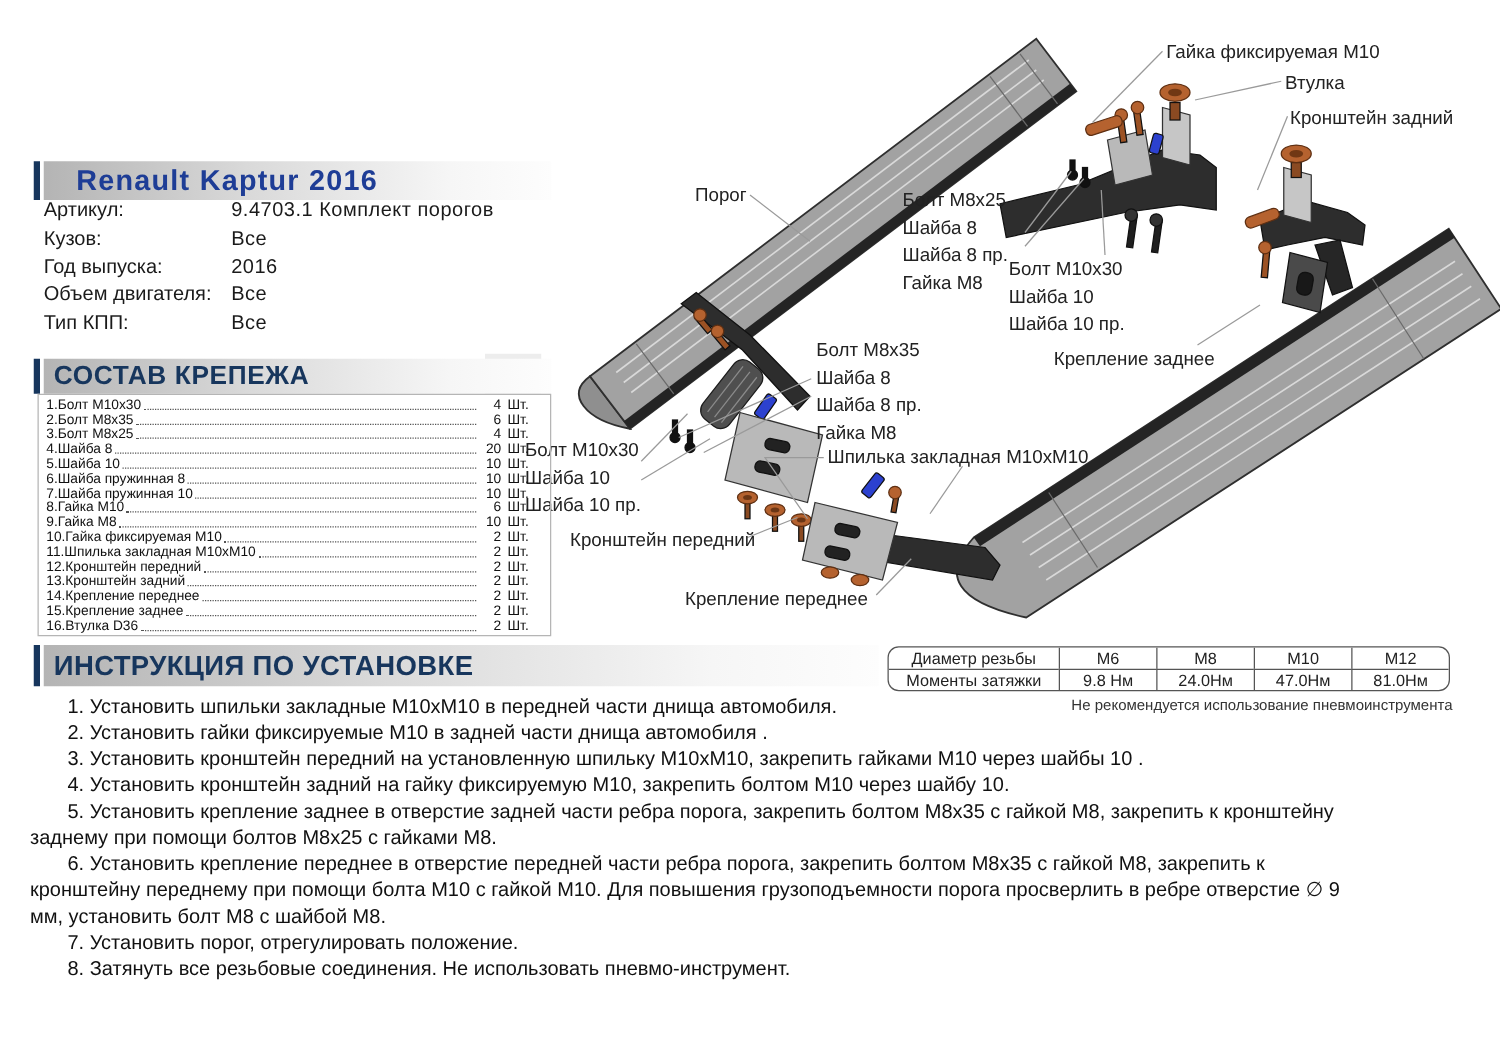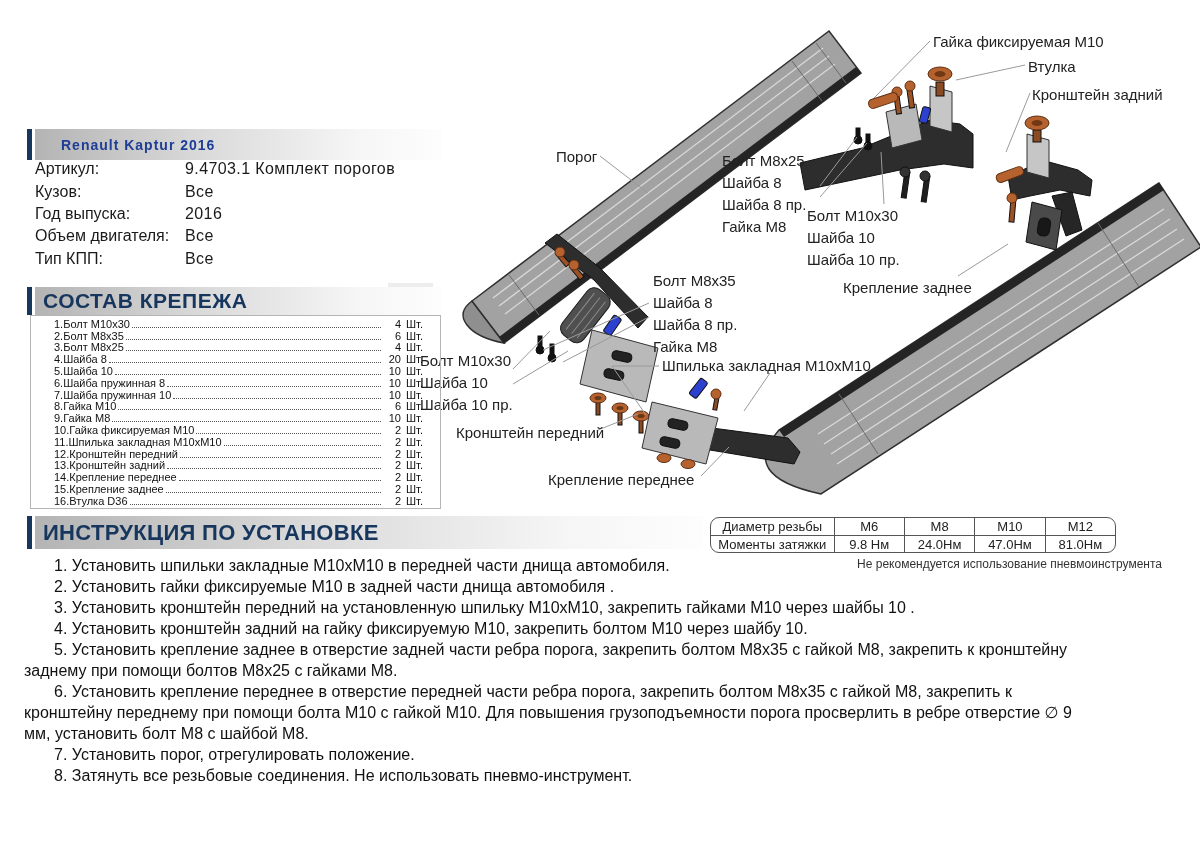--- a/index.html
+++ b/index.html
@@ -5,43 +5,43 @@
   html,body{margin:0;padding:0;background:#fff;}
   .page{position:relative;width:1200px;height:848px;overflow:hidden;background:#fff;
         font-family:"Liberation Sans",sans-serif;color:#1a1a1a;}
 
   
   .section-bar{position:absolute;display:flex;}
   .section-bar .accent{width:5px;background:#17365d;margin-right:3px;}
   .section-bar .bar-bg{flex:1;background:linear-gradient(90deg,#b4b4b4 0%,#d9d9d9 40%,#f6f6f6 80%,#fdfdfd 100%);
         display:flex;align-items:center;}
   #title-bar{left:27px;top:129px;width:414px;height:31px;}
-  #title-bar .bar-text{font-size:14px;font-weight:bold;color:#1e3d96;letter-spacing:1px;padding-left:26px;}
+  #title-bar .bar-text{font-size:23px;font-weight:bold;color:#1e3d96;letter-spacing:1px;padding-left:26px;}
   #hw-bar{left:27px;top:287px;width:414px;height:28px;}
   #hw-bar .bar-text{font-size:21px;font-weight:bold;color:#17365d;letter-spacing:.5px;padding-left:8px;}
   #instr-bar{left:27px;top:516px;width:676px;height:33px;}
   #instr-bar .bar-text{font-size:22px;font-weight:bold;color:#17365d;letter-spacing:.3px;padding-left:8px;text-align:right;}
 
   
   .info-fields{position:absolute;left:35px;top:158px;width:406px;}
   .info-row{display:flex;height:22.4px;align-items:center;font-size:16px;}
   .info-label{width:150px;}
   .info-value{letter-spacing:.4px;}
 
   
   .parts-box{position:absolute;left:30px;top:315px;width:411px;height:194px;
-        border:1px solid #b5b5b5;box-sizing:border-box;padding:2px 8px 0 23px;}
+        border:1px solid #b5b5b5;box-sizing:border-box;padding:2px 8px 0 6px;}
   .p-row{display:flex;height:11.8px;font-size:11px;line-height:12px;align-items:flex-end;color:#111;}
   .p-name{white-space:nowrap;}
   .p-leader{flex:1;border-bottom:1px dotted #555;margin:0 2px 2px 2px;min-width:8px;}
   .p-qty{width:18px;text-align:right;margin-right:5px;}
   .p-unit{width:26px;}
 
   
-  .torque-table{position:absolute;left:710px;top:517px;width:406px;border:1px solid #555;
+  .torque-table{position:absolute;left:710px;top:517px;width:450px;border:1px solid #555;
         border-radius:9px;overflow:hidden;box-sizing:border-box;background:#fff;}
   .t-row{display:flex;}
   .t-row + .t-row .t-cell{border-top:1px solid #555;}
   .t-cell{height:17px;line-height:17px;font-size:13px;color:#222;text-align:center;
         border-left:1px solid #555;box-sizing:border-box;width:78px;}
   .t-cell.t-label{width:136px;border-left:none;}
   .torque-note{position:absolute;left:710px;top:557px;width:452px;text-align:right;
         font-size:12px;color:#333;}
 
   

